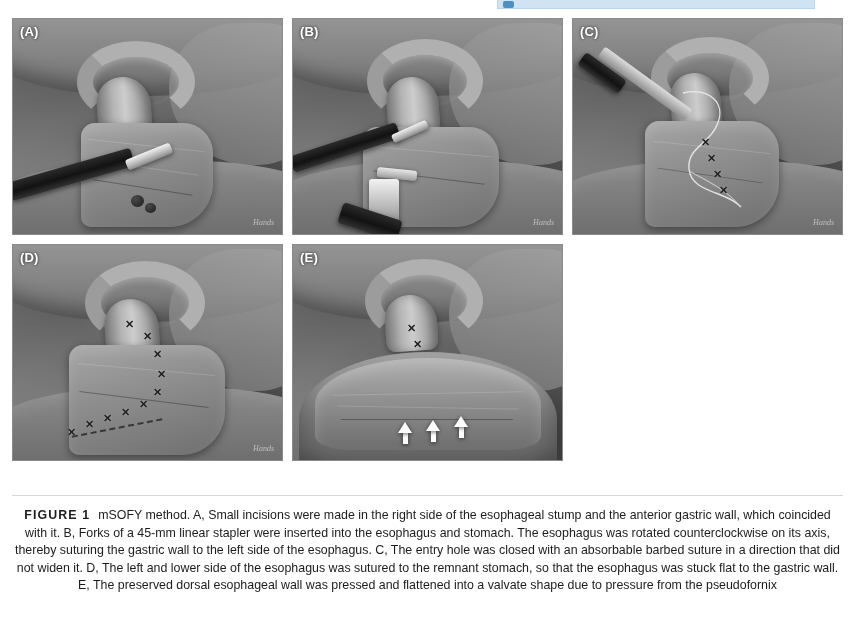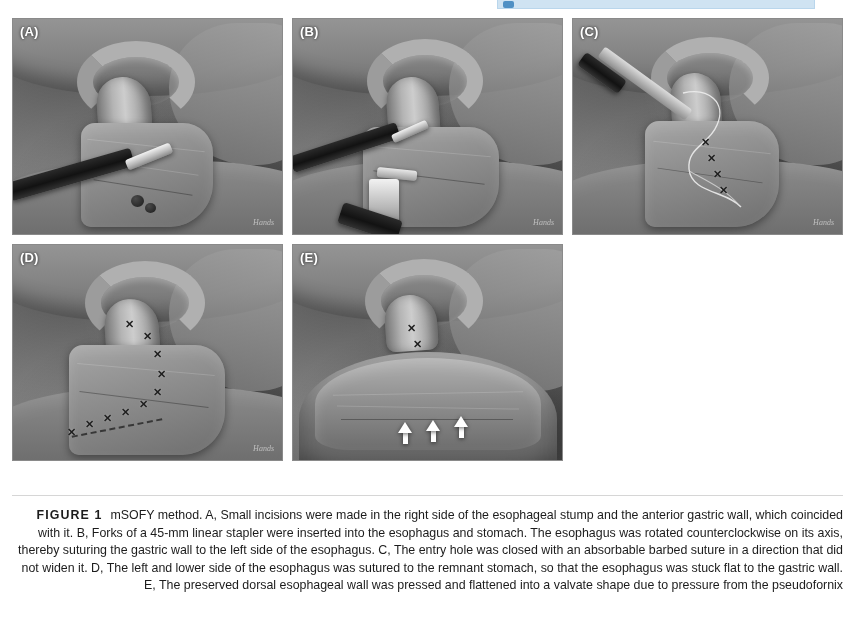--- a/index.html
+++ b/index.html
@@ -249,21 +249,21 @@
   .caption {
     position: absolute;
     left: 12px;
     top: 495px;
     width: 831px;
     font-size: 12.4px;
     line-height: 17.6px;
     color: #1c1c1c;
     border-top: 1px solid #d6d6d6;
     padding-top: 11px;
-    text-align: right;
+    text-align: center;
   }
   .caption .fig-num {
     font-weight: bold;
     letter-spacing: 1.1px;
     margin-right: 8px;
   }
   .caption .fig-text {
     font-weight: normal;
   }
 </style>

